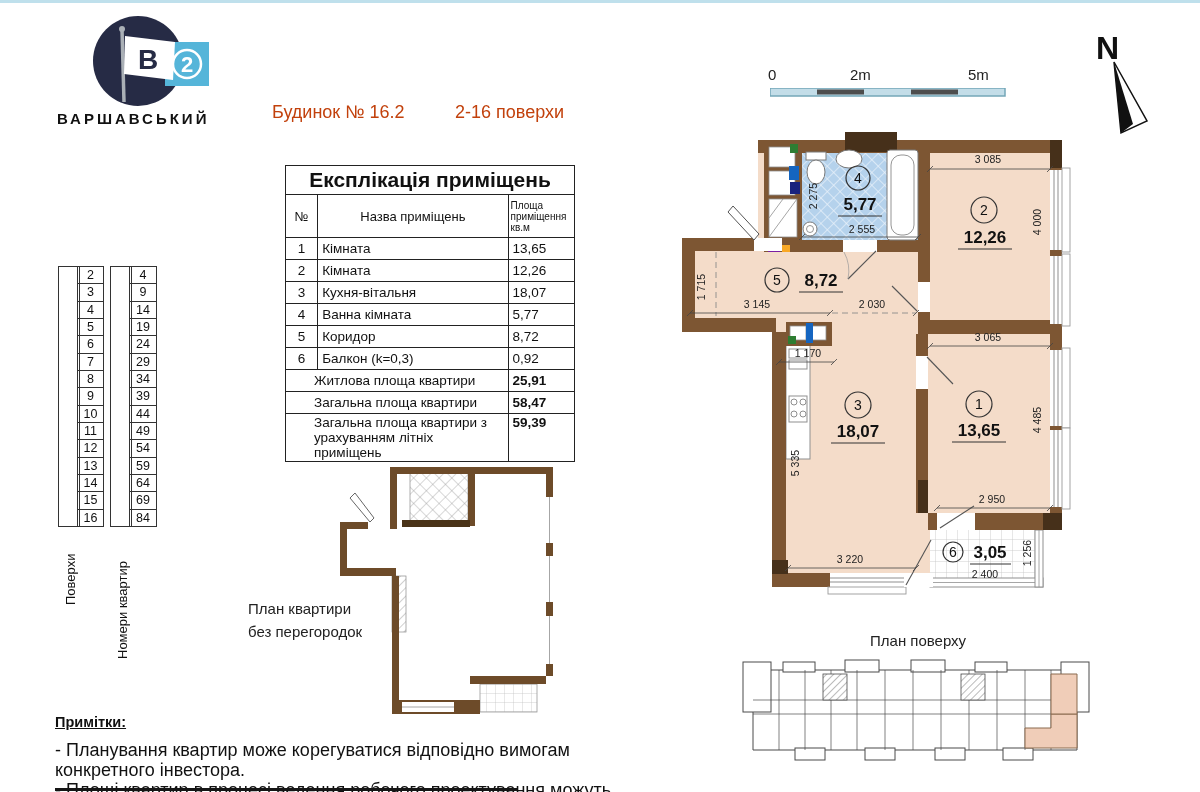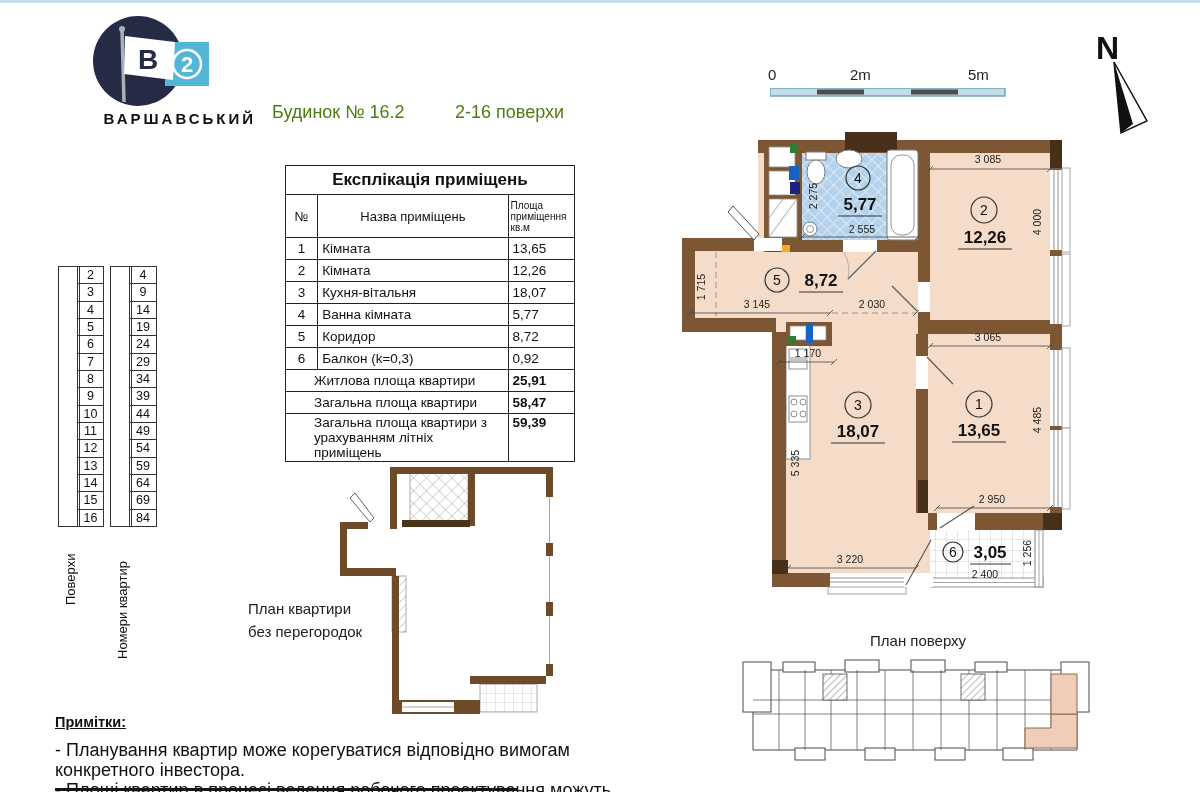--- a/index.html
+++ b/index.html
@@ -2,24 +2,24 @@
 <html><head>
 <meta charset="utf-8">
 <style>
   html,body{margin:0;padding:0;background:#e9e9e9;}
   .page{position:relative;width:1200px;height:792px;background:#ffffff;overflow:hidden;
         font-family:"Liberation Sans", sans-serif;color:#111;}
   .abs{position:absolute;}
   .topstrip{left:0;top:0;width:1200px;height:3px;background:#bfe0ec;}
   .botline{left:55px;top:788px;width:462px;height:3px;background:#151515;}
 
-  .brand-name{left:38px;top:110px;width:218px;text-align:right;font-weight:bold;
+  .brand-name{left:57px;top:110px;width:218px;text-align:left;font-weight:bold;
               font-size:15px;letter-spacing:3px;}
 
-  .hdr{top:102px;font-size:18px;color:#4d7c0f;}
+  .hdr{top:102px;font-size:18px;color:#c2410c;}
   .hdr-building{left:272px;}
   .hdr-floors{left:455px;}
 
   
   .ucard{left:55px;top:163px;width:162px;height:88px;border:2px solid #333;display:flex;}
   .ucard-code{width:95px;display:flex;align-items:center;justify-content:center;
               font-size:40px;font-weight:bold;border-right:2px solid #333;}
   .ucard-vals{flex:1;display:flex;flex-direction:column;}
   .ucard-vals div{flex:1;display:flex;align-items:center;justify-content:center;
                   font-size:20px;font-weight:bold;border-top:1.5px solid #333;}
@@ -30,21 +30,21 @@
   .vlab span{position:absolute;transform:rotate(-90deg);transform-origin:0 0;
              white-space:nowrap;font-size:13px;}
   .vcol{border:1.5px solid #333;display:flex;flex-direction:column;}
   .vcol div{flex:1;display:flex;align-items:center;justify-content:center;
             font-size:12.5px;border-top:1px solid #333;}
   .vcol div:first-child{border-top:none;}
 
   
   .expl{left:285px;top:165px;width:290px;border-collapse:collapse;}
   .expl td{border:1.5px solid #222;font-size:13.5px;padding:1px 4px;}
-  .expl .title{font-size:17px;font-weight:600;text-align:center;height:26px;}
+  .expl .title{font-size:21px;font-weight:600;text-align:center;height:26px;}
   .expl .h{text-align:center;font-size:13px;height:40px;}
   .expl .h-area{font-size:10px;line-height:11px;padding:0 2px;}
   .expl .num{width:24px;text-align:center;}
   .expl .nm{width:192px;}
   .expl .ar{width:58px;text-align:left;}
   .expl .sum{font-weight:bold;}
   .expl tr.data td{height:19px;}
   .expl td.top{vertical-align:top;}
 
   .caption{font-size:15px;color:#222;}

